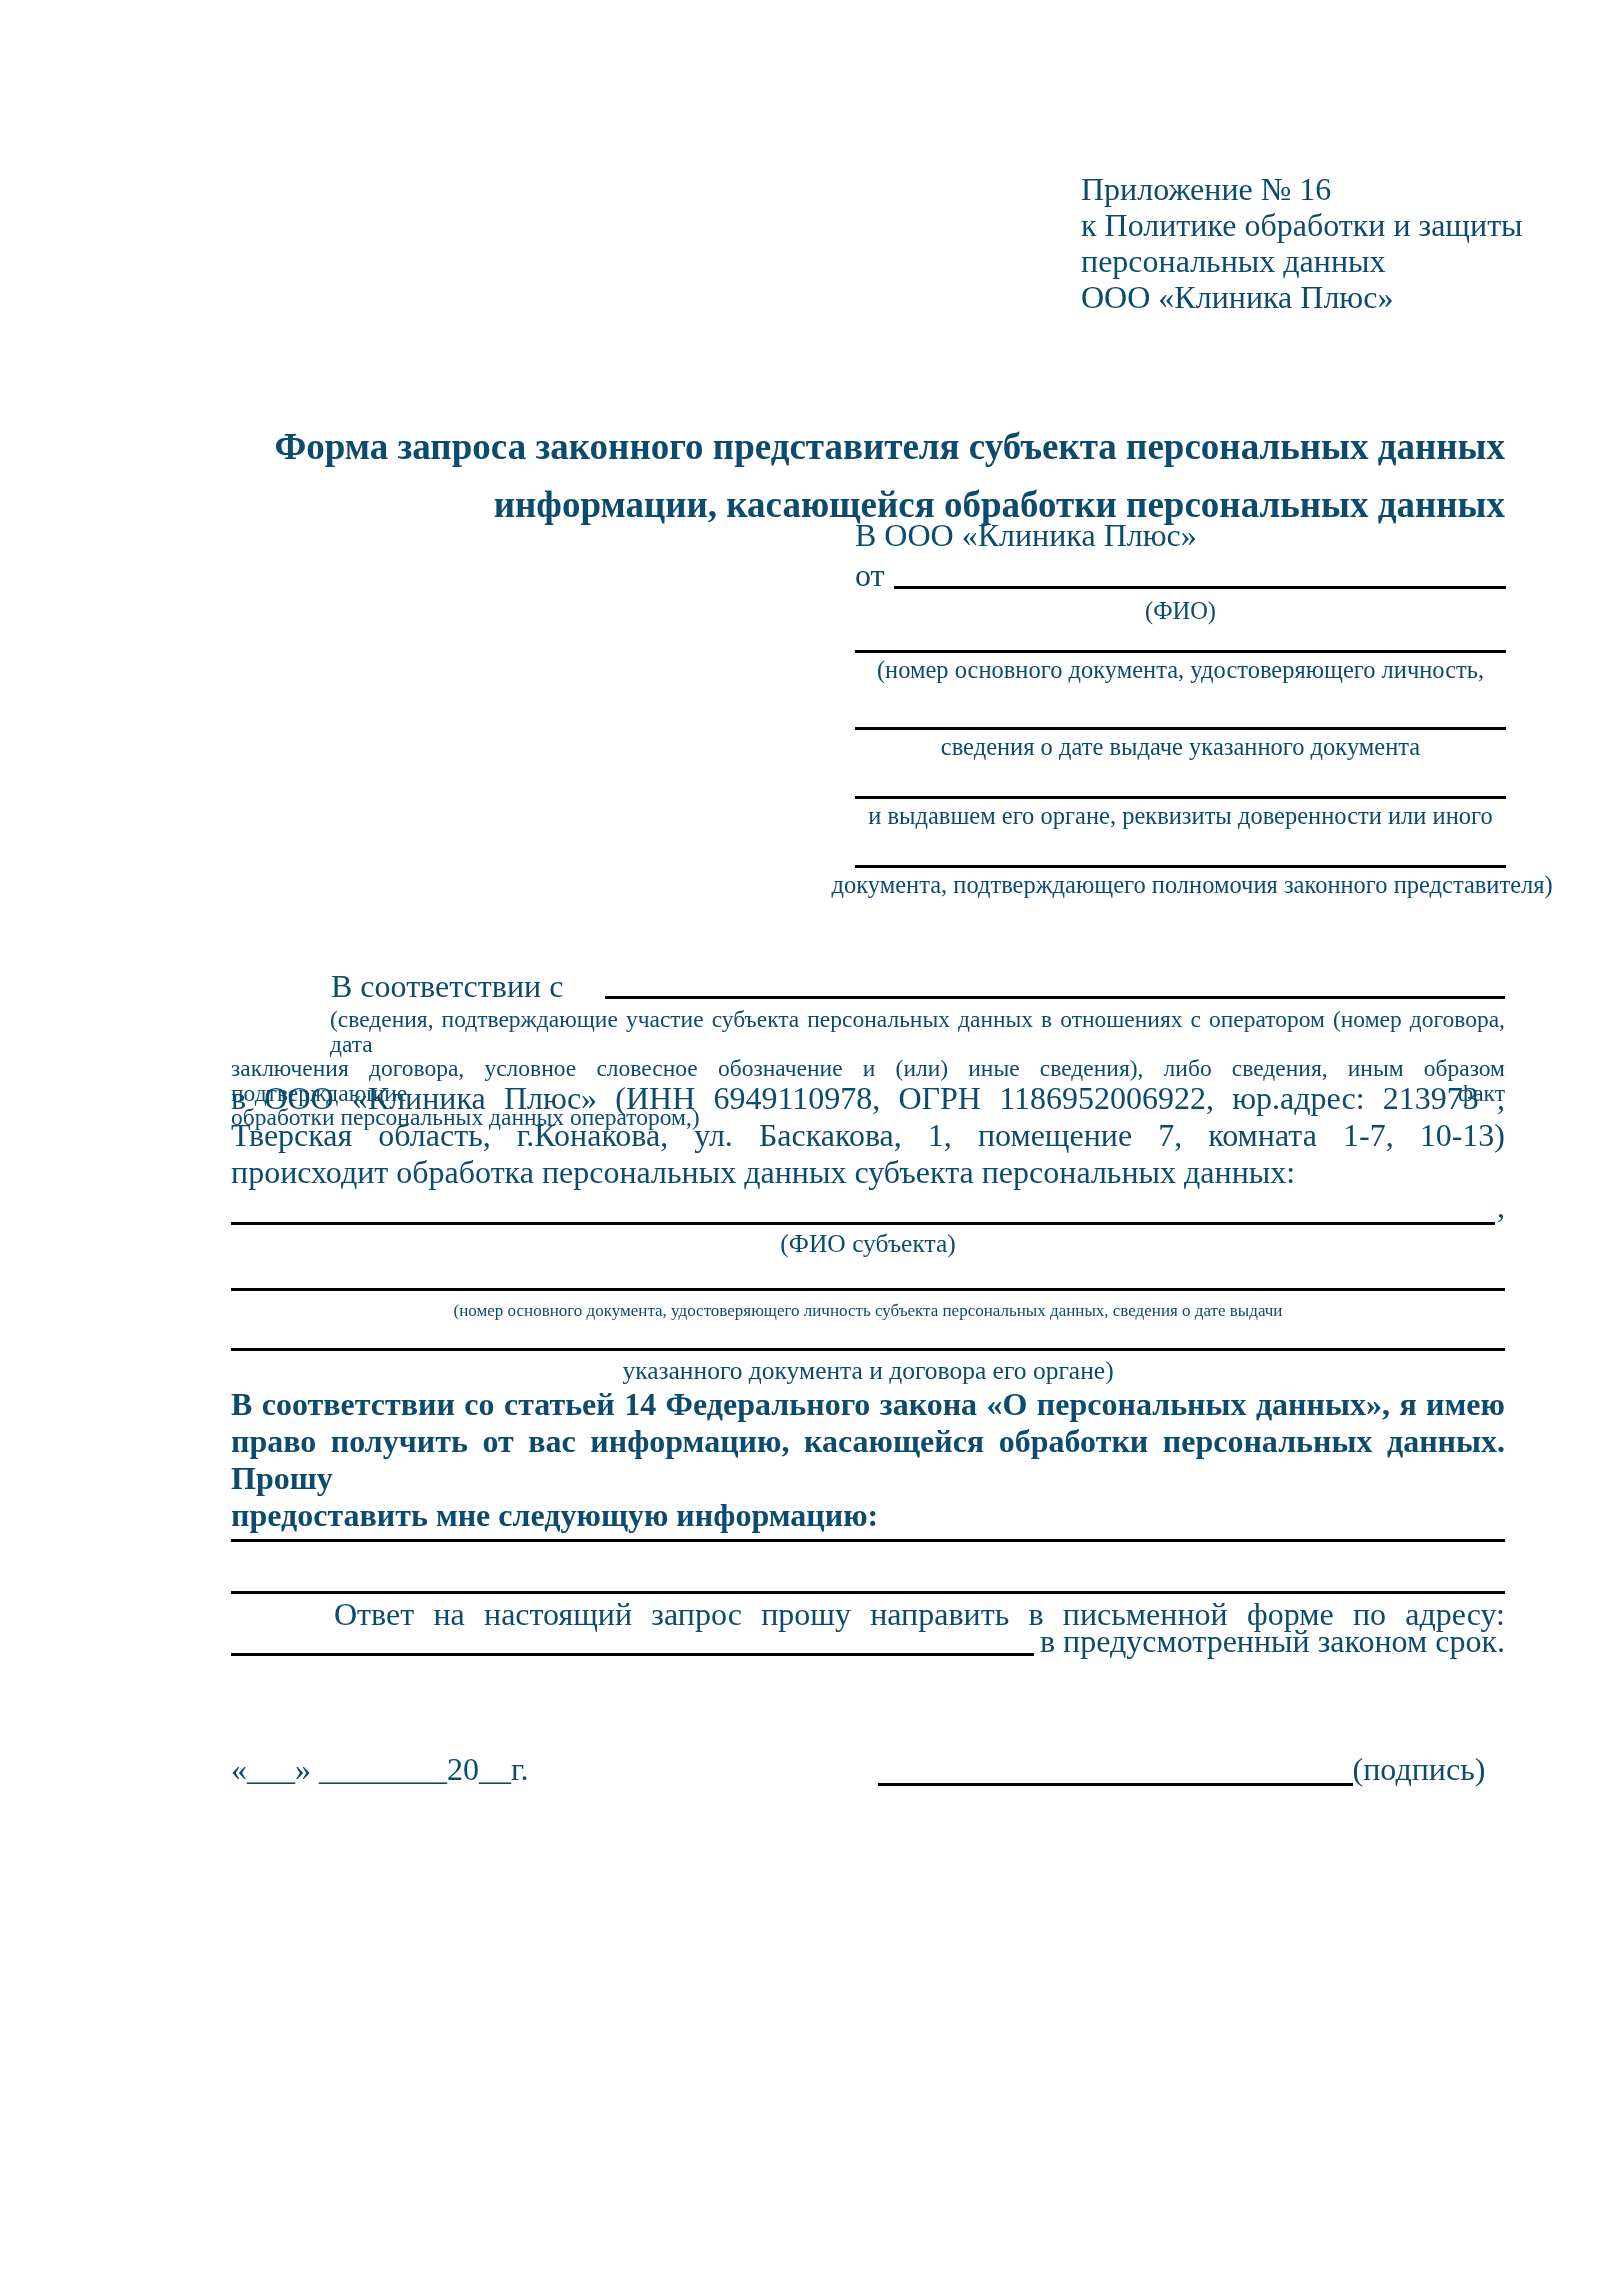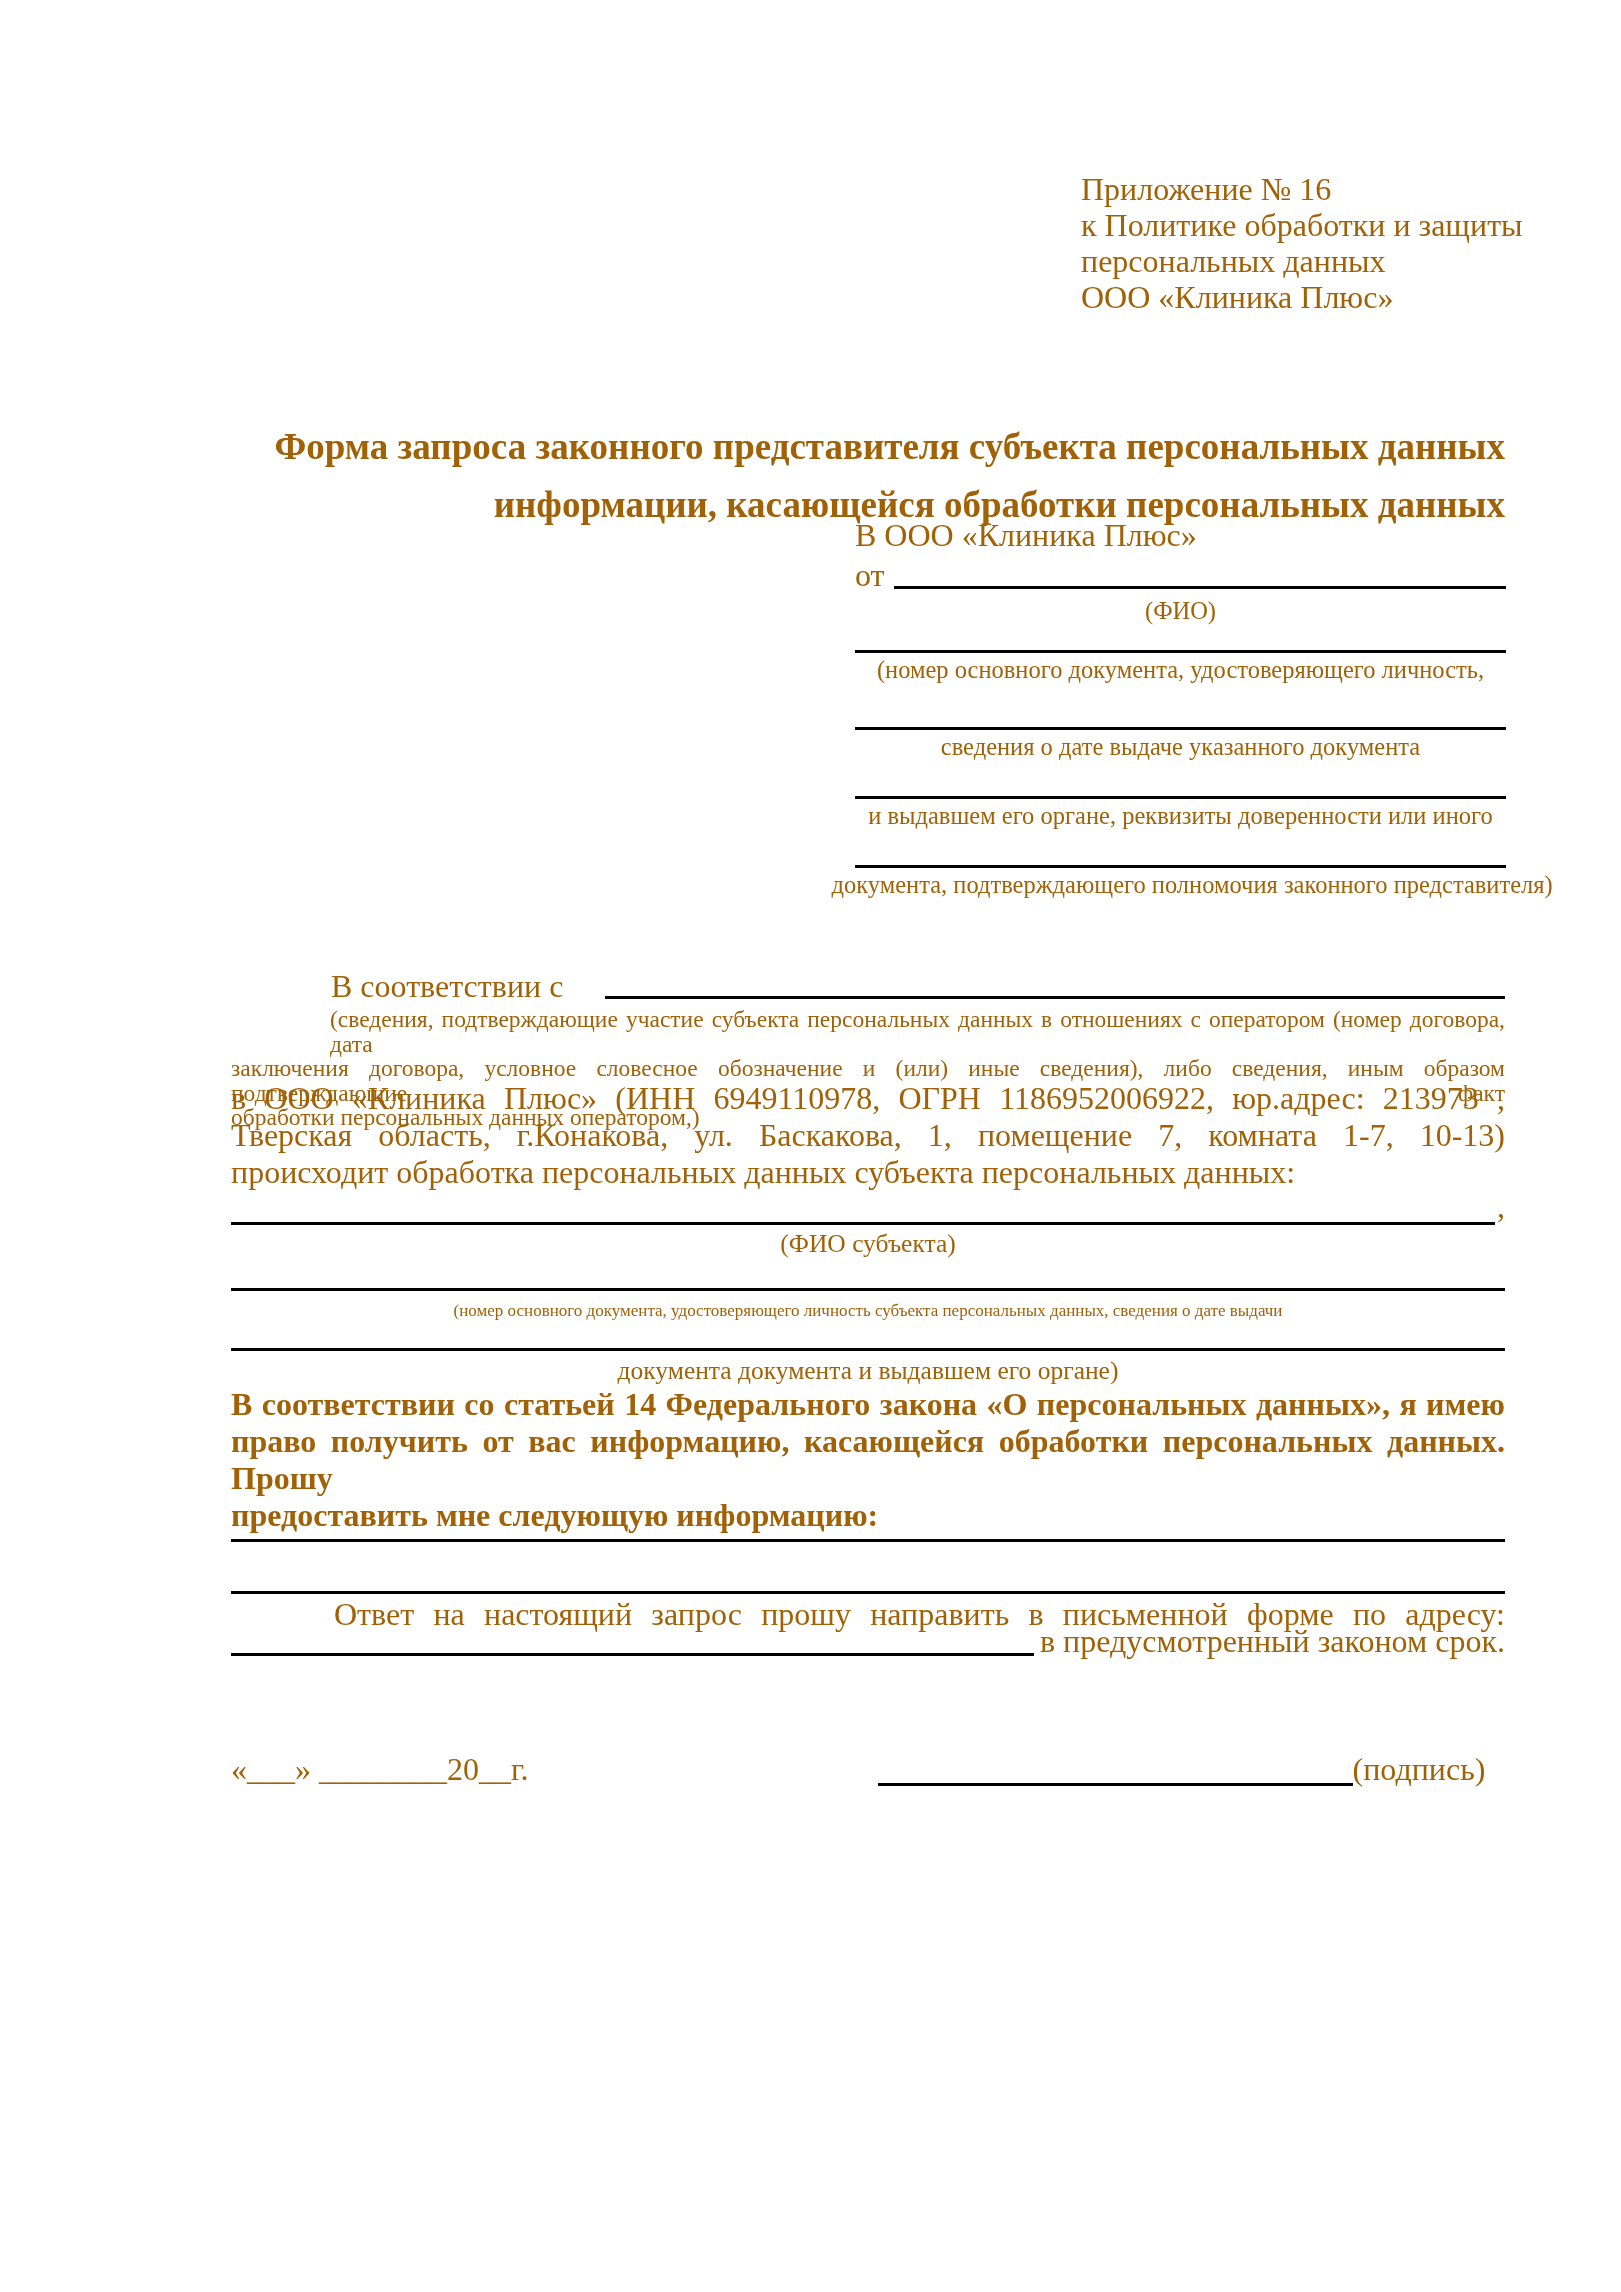--- a/index.html
+++ b/index.html
@@ -2,21 +2,21 @@
 <html><head>
 <meta charset="utf-8">
 <style>
   html, body { margin: 0; padding: 0; background: #888; }
   .page {
     position: relative;
     width: 1621px;
     height: 2293px;
     margin: 0 auto;
     background: #ffffff;
-    color: #a16207;
+    color: #0c4a6e;
     font-family: "Liberation Serif", "DejaVu Serif", serif;
     font-size: 32px;
     overflow: hidden;
   }
   .abs { position: absolute; }
 
   
   .appendix { left: 1081px; top: 171px; line-height: 36px; }
 
   
@@ -151,21 +151,21 @@
   <div class="abs comma-row">
     <span class="fill-line"></span>
     <span class="comma">,</span>
   </div>
   <div class="abs cap-center cap-subject">(ФИО субъекта)</div>
 
   <div class="abs hrule rule-a"></div>
   <div class="abs cap-center cap-long1">(номер основного документа, удостоверяющего личность субъекта персональных данных, сведения о дате выдачи</div>
 
   <div class="abs hrule rule-b"></div>
-  <div class="abs cap-center cap-long2">документа документа и выдавшем его органе)</div>
+  <div class="abs cap-center cap-long2">указанного документа и договора его органе)</div>
 
   <div class="abs law">
     <div class="jl">В соответствии со статьей 14 Федерального закона «О персональных данных», я имею</div>
     <div class="jl">право получить от вас информацию, касающейся обработки персональных данных. Прошу</div>
     <div>предоставить мне следующую информацию:</div>
   </div>
 
   <div class="abs hrule rule-c"></div>
   <div class="abs hrule rule-d"></div>
 

